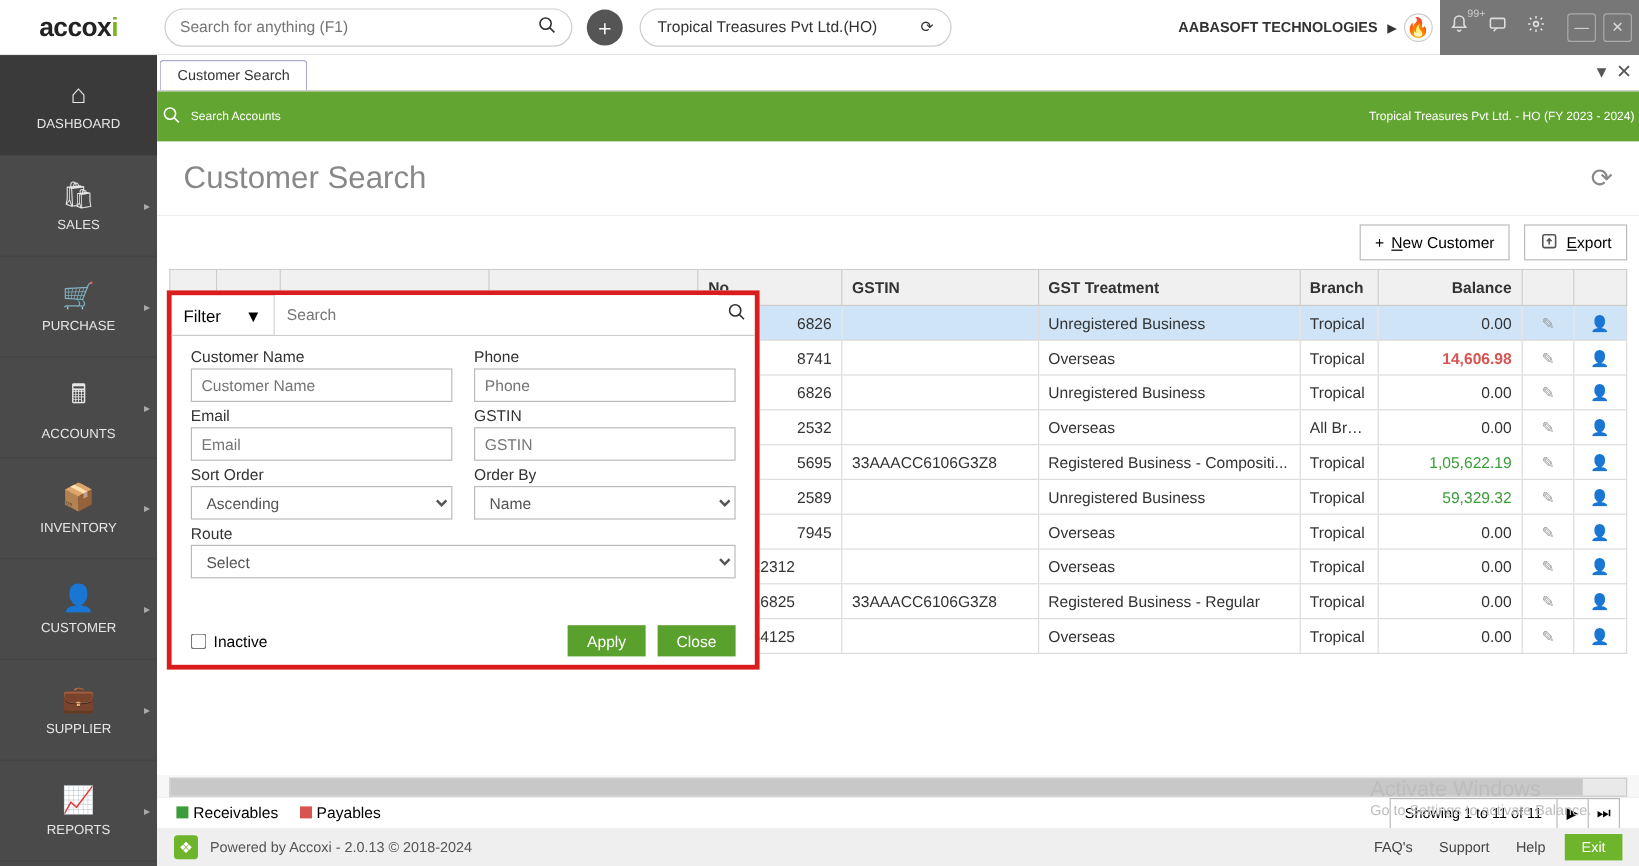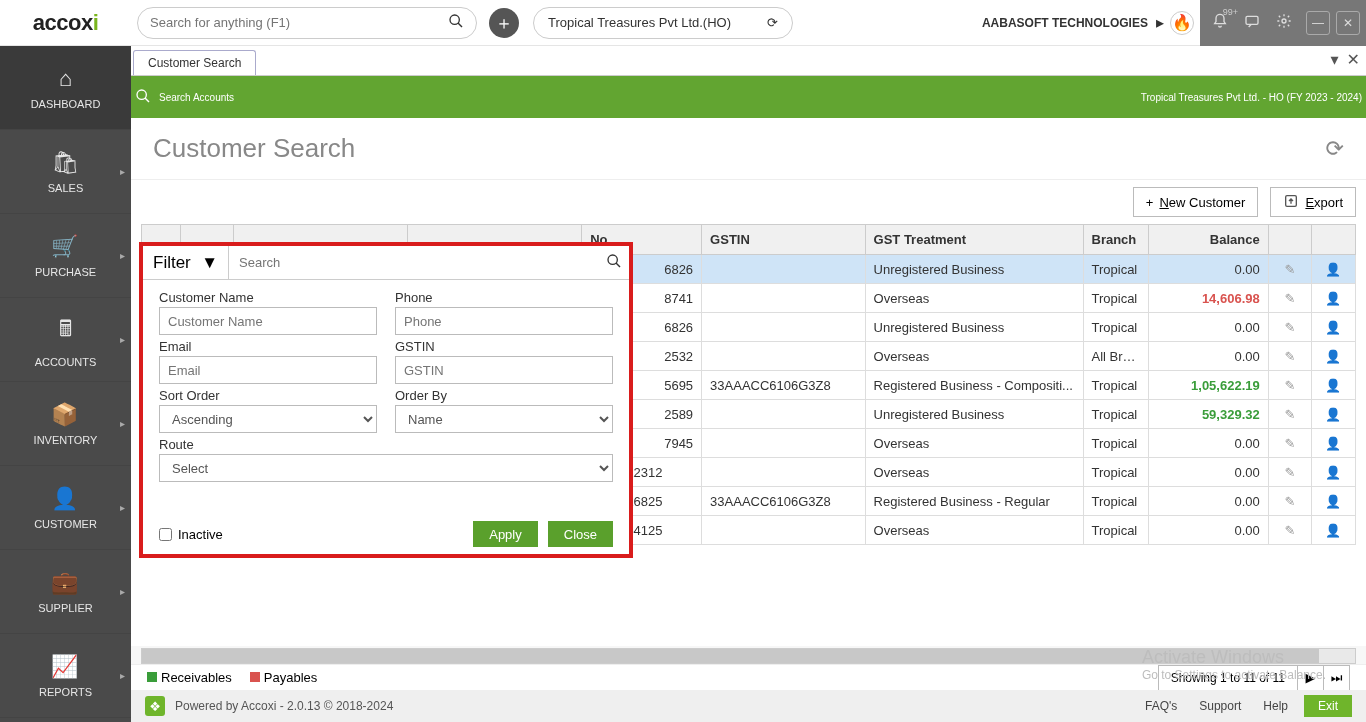--- a/index.html
+++ b/index.html
@@ -10,21 +10,21 @@
 .logo { width: 131px; height: 46px; display: flex; align-items: center; justify-content: center; font-size: 22px; font-weight: 700; letter-spacing: -0.5px; color: #222; }
 .logo .dot { color: #7ab51d; }
 .search-global { flex: 0 0 340px; margin-left: 6px; height: 32px; border: 1px solid #ccc; border-radius: 16px; display: flex; align-items: center; padding: 0 12px; color: #555; font-size: 13px; }
 .search-global input { flex: 1; border: none; outline: none; font-size: 13px; background: transparent; }
 .circle-btn { width: 30px; height: 30px; border-radius: 50%; background: #555; color: #fff; display: flex; align-items: center; justify-content: center; margin-left: 12px; font-size: 18px; cursor: pointer; }
 .org-pill { margin-left: 14px; height: 32px; border: 1px solid #ccc; border-radius: 16px; display: flex; align-items: center; padding: 0 14px; font-size: 13px; color: #333; width: 260px; justify-content: space-between; }
 .topbar-spacer { flex: 1; }
 .company-name { font-size: 12px; font-weight: 600; color: #333; margin-right: 8px; }
 .fire-icon { width: 24px; height: 24px; border-radius: 50%; border: 1px solid #ccc; display: flex; align-items: center; justify-content: center; color: #d9534f; margin-right: 6px; }
 .gray-panel { background: #777; height: 46px; display: flex; align-items: center; padding: 0 8px; gap: 12px; color: #ddd; }
-.gray-panel .ticon { width: 20px; text-align: right; cursor: pointer; position: relative; }
+.gray-panel .ticon { width: 20px; text-align: left; cursor: pointer; position: relative; }
 .badge99 { position: absolute; top: -6px; right: -10px; font-size: 9px; color: #ccc; }
 .win-ctrl { background: #777; height: 46px; display: flex; align-items: center; padding: 0 6px; gap: 6px; }
 .win-ctrl .wbtn { width: 24px; height: 24px; border: 1px solid #aaa; border-radius: 3px; display: flex; align-items: center; justify-content: center; color: #ddd; font-size: 12px; cursor: pointer; }
 
 
 .sidebar { position: absolute; left: 0; top: 46px; width: 131px; bottom: 0; background: #4a4a4a; color: #e6e6e6; }
 .sb-item { height: 84px; display: flex; flex-direction: column; align-items: center; justify-content: center; gap: 6px; font-size: 11px; cursor: pointer; position: relative; border-bottom: 1px solid #444; }
 .sb-item.active { background: #3a3a3a; }
 .sb-item .sicon { font-size: 22px; }
 .sb-item .chev { position: absolute; right: 6px; font-size: 10px; color: #aaa; }
@@ -48,42 +48,42 @@
 
 
 .toolbar-row { height: 44px; background: #fff; display: flex; align-items: center; padding: 0 10px; gap: 10px; position: relative; }
 .right-actions { margin-left: auto; display: flex; gap: 12px; }
 .action-btn { height: 30px; border: 1px solid #bbb; background: #fff; padding: 0 12px; display: flex; align-items: center; gap: 6px; font-size: 13px; cursor: pointer; }
 .action-btn .u { text-decoration: underline; }
 
 
 .filter-panel { position: absolute; left: 8px; top: 196px; width: 494px; height: 316px; border: 4px solid #d91c1c; background: #fff; z-index: 50; display: flex; flex-direction: column; }
 .fp-head { height: 34px; display: flex; align-items: center; border-bottom: 1px solid #ccc; }
-.fp-filter-btn { width: 86px; height: 100%; display: flex; align-items: center; justify-content: space-between; padding: 0 10px; font-size: 17px; border-right: 1px solid #ccc; cursor: pointer; }
+.fp-filter-btn { width: 86px; height: 100%; display: flex; align-items: center; justify-content: space-between; padding: 0 10px; font-size: 14px; border-right: 1px solid #ccc; cursor: pointer; }
 .fp-search { flex: 1; height: 100%; border: none; outline: none; padding: 0 10px; font-size: 13px; }
 .fp-search-icn { width: 30px; text-align: center; color: #555; }
 .fp-body { flex: 1; padding: 10px 16px; display: grid; grid-template-columns: 1fr 1fr; column-gap: 18px; row-gap: 4px; align-content: start; }
 .fp-body label { font-size: 13px; color: #333; display: block; margin-bottom: 2px; }
 .fp-body input, .fp-body select { width: 100%; height: 28px; border: 1px solid #bbb; padding: 0 8px; font-size: 13px; color: #555; background: #fff; }
 .fp-route { grid-column: 1 / span 2; }
 .fp-foot { height: 40px; display: flex; align-items: center; padding: 0 16px; gap: 10px; }
 .fp-foot .chk { display: flex; align-items: center; gap: 6px; font-size: 13px; }
 .fp-foot .sp { flex: 1; }
 .fp-btn { height: 26px; padding: 0 16px; background: #5aa02c; color: #fff; border: none; font-size: 13px; cursor: pointer; }
 
 
 .table-wrap { flex: 1; overflow: hidden; background: #fff; padding: 0 10px; }
 table.grid { width: 100%; border-collapse: collapse; font-size: 13px; color: #333; table-layout: fixed; }
 table.grid th { background: #f0f0f0; border: 1px solid #ccc; padding: 6px 8px; text-align: left; font-weight: 600; height: 30px; }
 table.grid td { border: 1px solid #ddd; padding: 4px 8px; height: 29px; white-space: nowrap; overflow: hidden; text-overflow: ellipsis; }
 table.grid tr.sel td { background: #cfe4f7; }
 table.grid .chkcell { text-align: center; }
 table.grid .numcell { text-align: right; }
 .bal-red { color: #d9534f; font-weight: 600; }
-.bal-green { color: #3a9d3a; font-weight: 700; }
+.bal-green { color: #3a9d3a; font-weight: 400; }
 .rowicon { color: #999; text-align: center; }
 .hscroll { height: 16px; background: #e9e9e9; border: 1px solid #ccc; margin: 2px 10px 0 10px; position: relative; }
 .hscroll .thumb { position: absolute; left: 0; top: 0; bottom: 0; width: 97%; background: #c8c8c8; }
 
 
 .legend-row { height: 26px; background: #fff; display: flex; align-items: center; padding: 0 16px; gap: 18px; font-size: 13px; border-top: 1px solid #eee; }
 .legend-row .sq { width: 10px; height: 10px; display: inline-block; margin-right: 4px; }
 .legend-row .sp { flex: 1; }
 .pager { border: 1px solid #bbb; height: 26px; display: flex; align-items: center; }
 .pager .ptxt { padding: 0 12px; font-size: 12px; }

